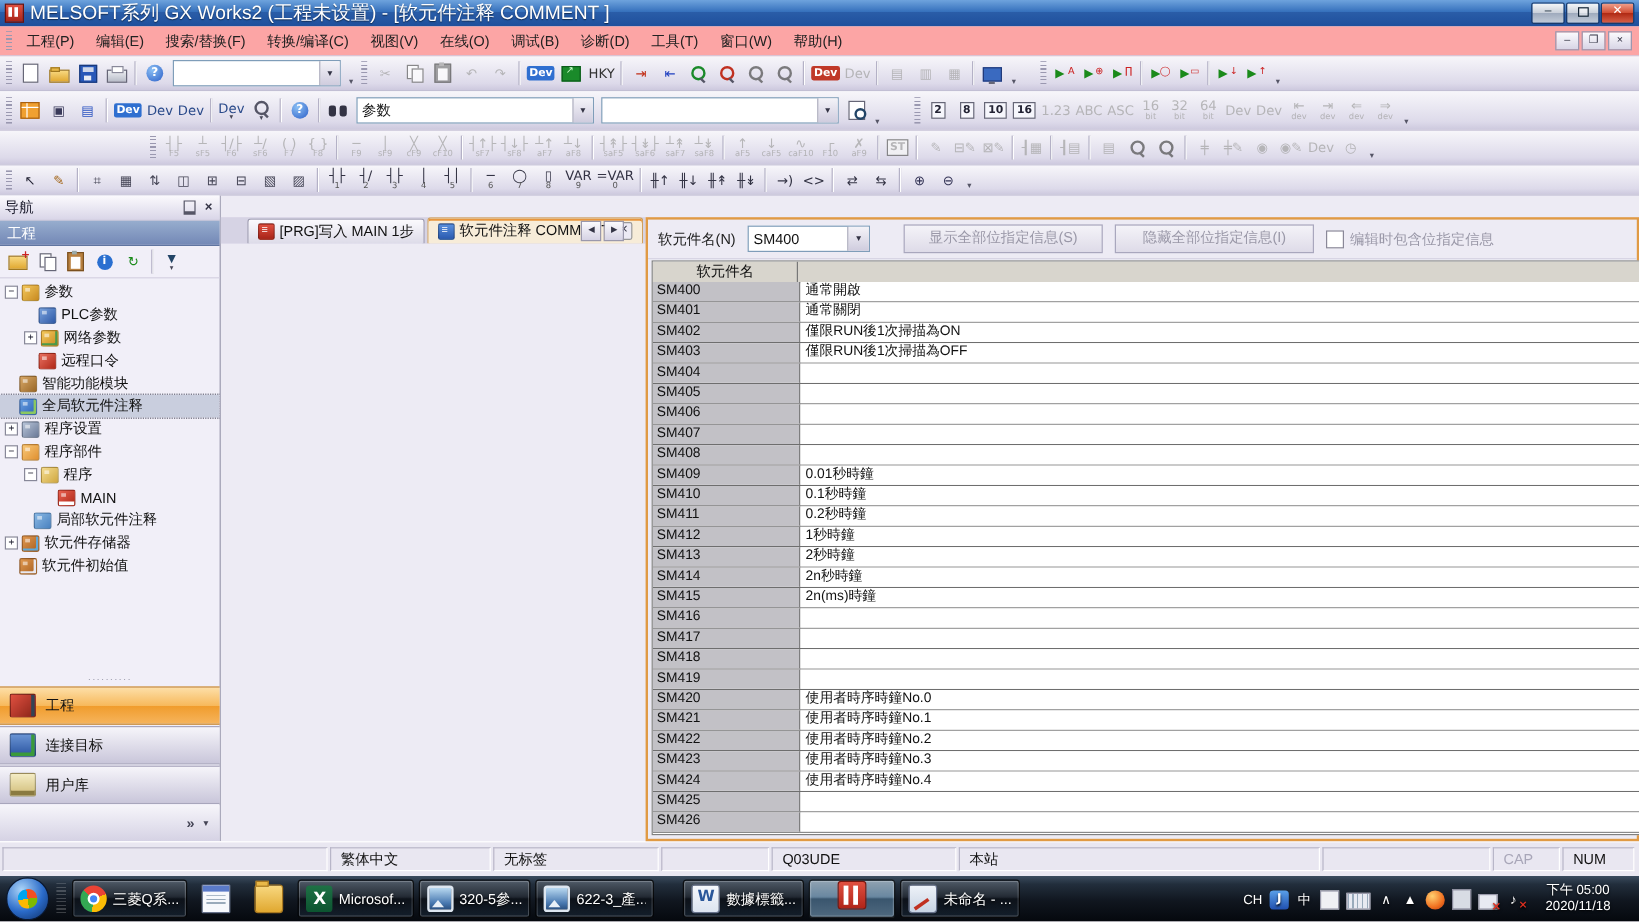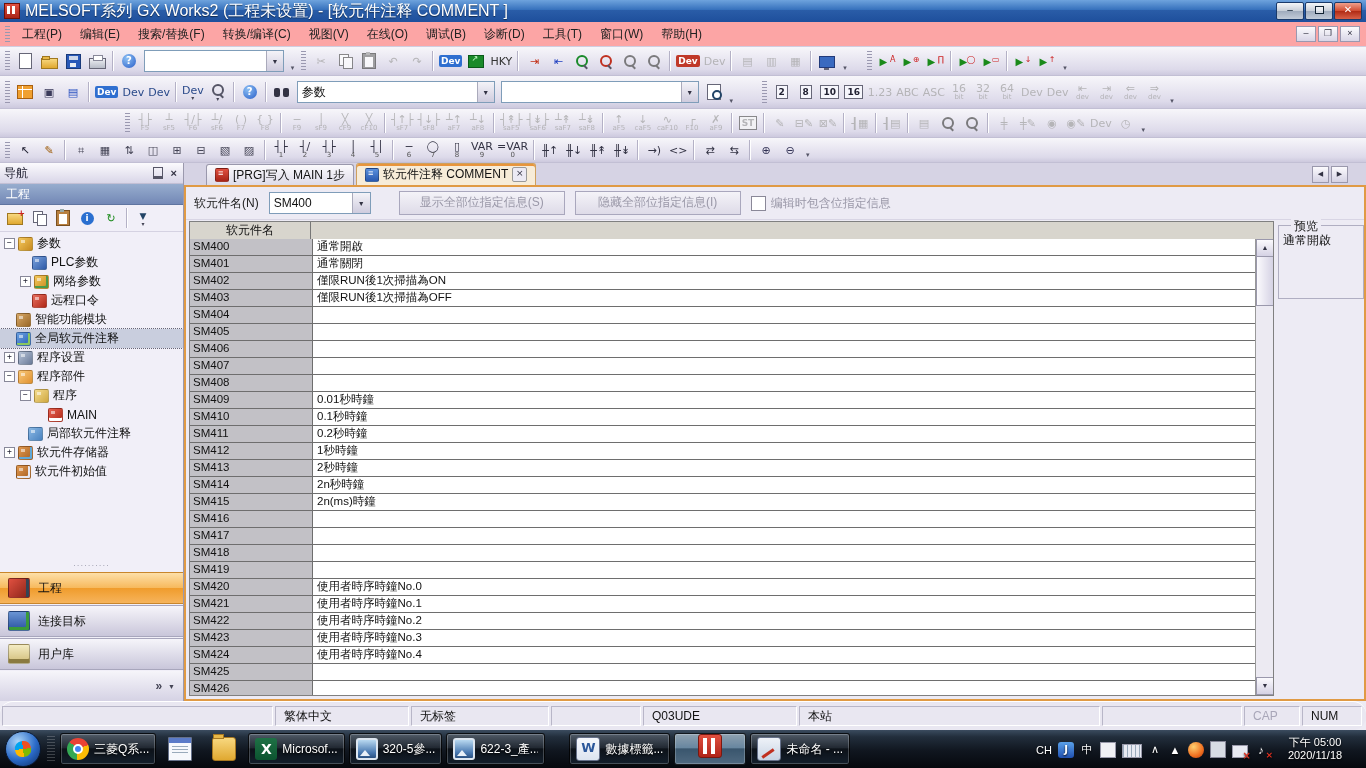--- a/index.html
+++ b/index.html
@@ -132,21 +132,21 @@
     background:linear-gradient(#f6f5fa,#c9c6da);border:1px solid #a8a6bc;border-left:none;border-right:none;font-size:12px;}
   .navbtn.active{background:linear-gradient(#fddfa8,#f7b95c 50%,#f09c2c 51%,#f6b45c);border-color:#c8862c;}
   .nbico{width:20px;height:18px;border-radius:2px;border:1px solid #0004;flex:none;}
   .nb-prj{background:linear-gradient(135deg,#e05040,#8a2418);box-shadow:inset -3px 0 0 #345;}
   .nb-lib{background:linear-gradient(#f4ecc4,#d0bc78);box-shadow:inset 0 -4px 0 #8a7a40;}
   .nb-conn{background:linear-gradient(#6a94d4,#2a54a0);box-shadow:inset -3px -3px 0 #3a9a3a;}
   .navfoot{height:30px;display:flex;align-items:center;justify-content:flex-end;padding-right:8px;gap:6px;
     background:linear-gradient(#f6f5fa,#d5d2e4);color:#445;font-weight:bold;}
   .navfoot .da{font-size:7px;}
   
-  .doc{flex:1;display:flex;flex-direction:column;min-width:0;}
+  .doc{flex:1;display:flex;flex-direction:row;min-width:0;margin-top:18px;}
   .tabbar{height:22px;background:#d6d3e4;display:flex;align-items:flex-end;padding-left:22px;position:relative;}
   .tab{height:20px;display:flex;align-items:center;gap:4px;padding:0 8px;margin-right:2px;
     border:1px solid #9a98ac;border-bottom:none;border-radius:3px 3px 0 0;
     background:linear-gradient(#fbfafd,#dddbe8);white-space:nowrap;}
   .tab.active{background:#f7ecd8;border-color:#cfa05e;box-shadow:inset 0 2px 0 #e8953c;height:21px;}
   .tabico{width:12px;height:12px;border-radius:2px;flex:none;position:relative;border:1px solid #0004;}
   .tabico::after{content:"≡";position:absolute;left:2px;top:-1px;color:#fff;font-size:9px;}
   .tabico.ladder{background:linear-gradient(#e05040,#a82418);}
   .tabico.comment{background:linear-gradient(#5a90dc,#2a5ab0);}
   .tabx{width:13px;height:13px;border:1px solid #999;background:#eceaf4;color:#334;
@@ -180,21 +180,21 @@
   .sbb{position:absolute;left:0;width:16px;height:16px;background:linear-gradient(#fbfafd,#d5d2e4);
     border:1px solid #9a98ac;font-size:7px;color:#334;text-align:center;line-height:15px;}
   .sbb.up{top:0;} .sbb.dn{bottom:0;}
   .sbthumb{position:absolute;left:0;top:17px;width:16px;height:48px;background:linear-gradient(90deg,#fbfafd,#d5d2e4);
     border:1px solid #9a98ac;}
   
   .pv{position:absolute;left:1092px;top:38px;width:84px;height:72px;border:1px solid #b0aec2;}
   .pv .lg{position:absolute;top:-8px;left:12px;background:#edebf4;padding:0 3px;color:#222;}
   .pv .bd{padding:6px 4px;color:#111;}
   
-  .statusbar{height:24px;background:#e9e7f1;border-top:1px solid #fff;display:flex;align-items:center;padding:2px 2px;border-radius:13px;}
+  .statusbar{height:24px;background:#e9e7f1;border-top:1px solid #fff;display:flex;align-items:center;padding:2px 2px;}
   .seg{height:18px;border:1px solid;border-color:#b8b6c8 #fff #fff #b8b6c8;margin-right:2px;
     display:flex;align-items:center;padding:0 8px;white-space:nowrap;}
   .seg.flex{flex:1;}
   .seg.muted{color:#a8a6b8;}
   
   .taskbar{height:38px;background:linear-gradient(#3b4c5f,#222e3c 18%,#10161f 55%,#05080d);
     display:flex;align-items:center;padding:0 2px;color:#fff;}
   .orb{width:42px;height:36px;display:flex;align-items:center;justify-content:center;flex:none;}
   .orbc{width:34px;height:34px;border-radius:50%;background:radial-gradient(circle at 35% 28%,#aad4f8,#2a6ac8 55%,#0e2c60);
     border:1px solid #0a1830;display:flex;align-items:center;justify-content:center;}

